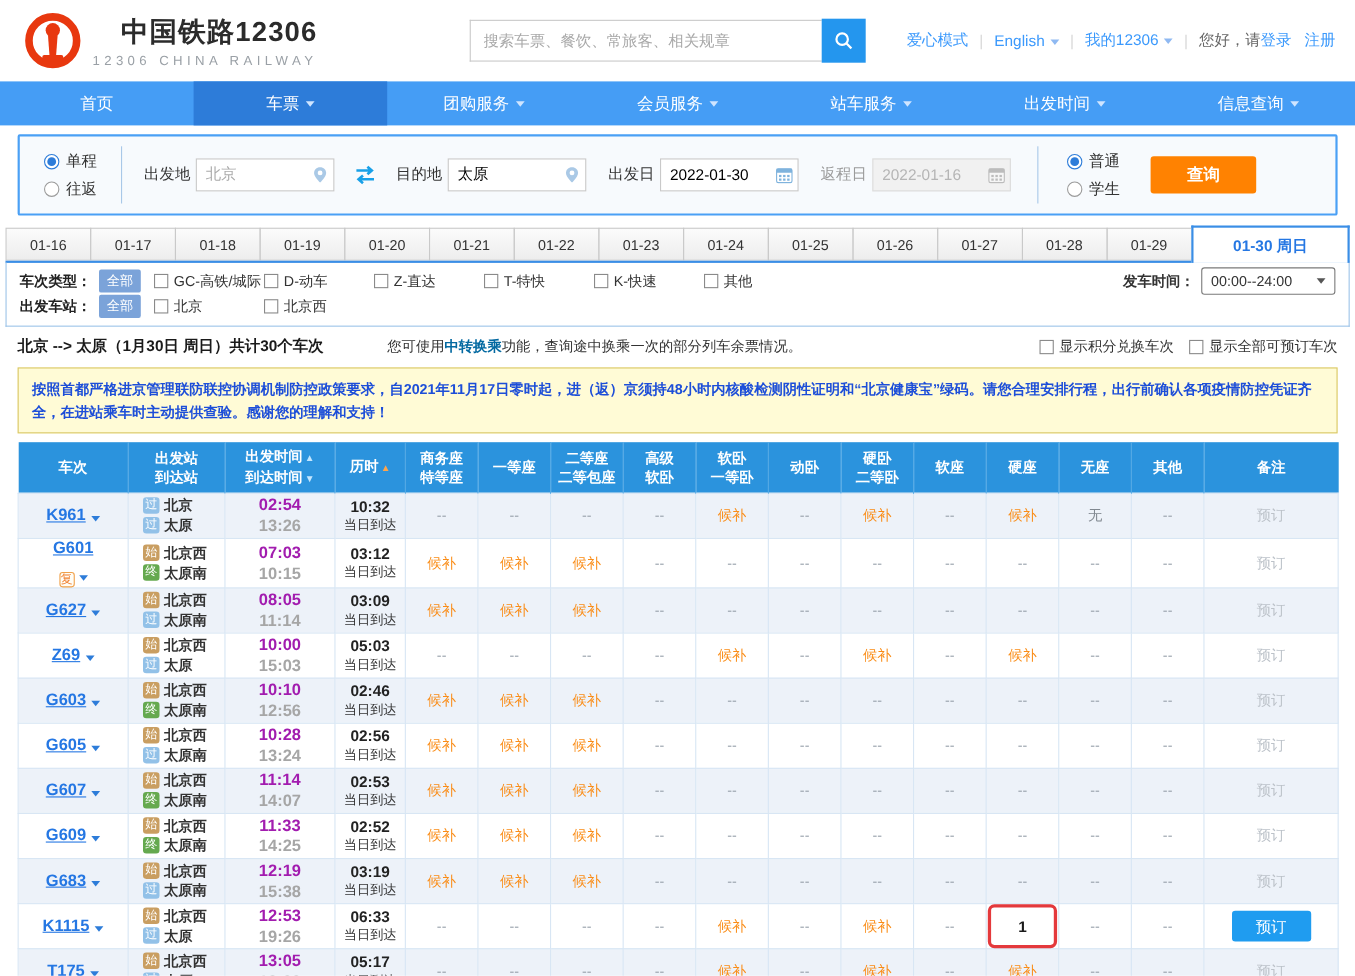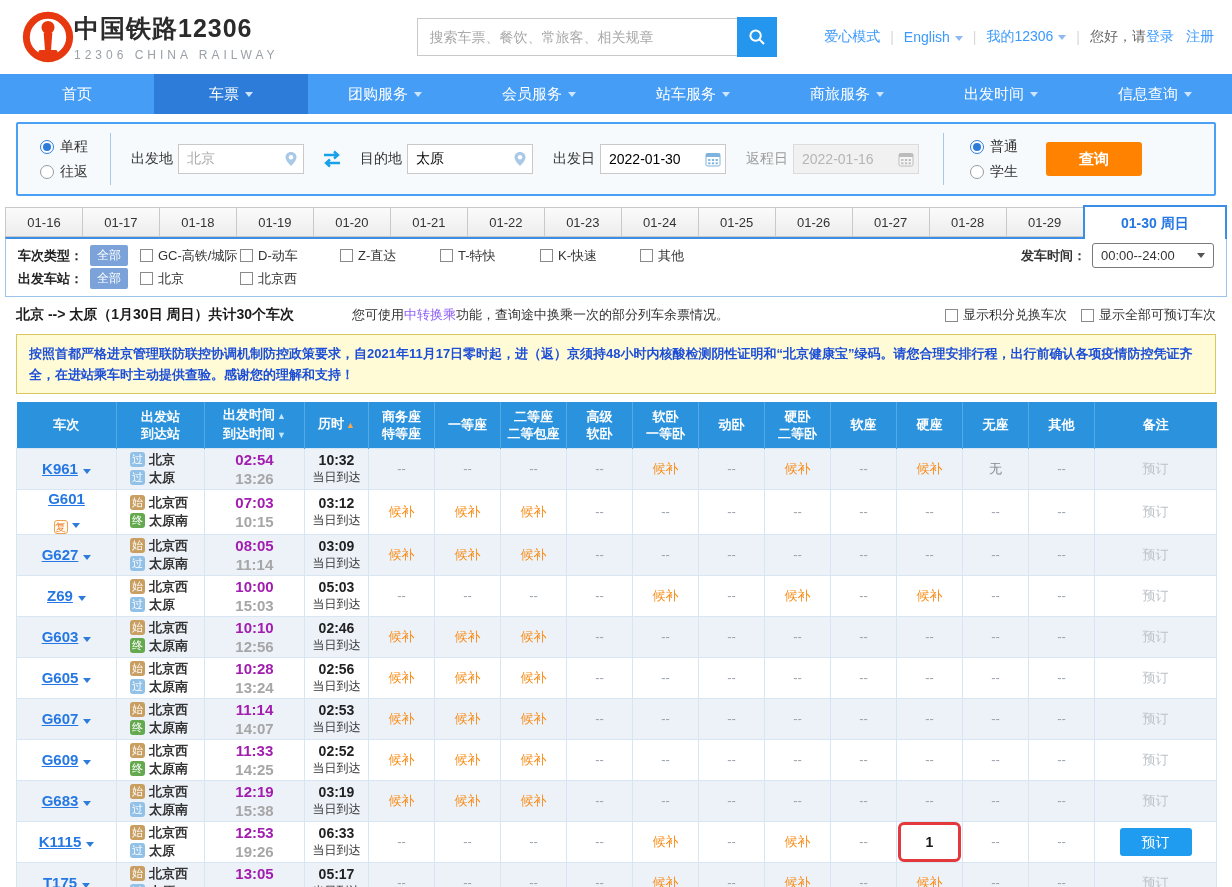--- a/index.html
+++ b/index.html
@@ -1,21 +1,21 @@
 <!DOCTYPE html>
 <html><head>
 <meta charset="utf-8">
 <style>
   * { box-sizing:border-box; margin:0; padding:0; }
   body { width:1232px; height:887px; overflow:hidden; background:#fff;
          font-family:"Liberation Sans","DejaVu Sans",sans-serif; color:#333; }
   
   .top-header { height:74px; display:flex; align-items:center; padding:0 18px 0 22px; }
   .logo-wrap { display:flex; align-items:center; }
-  .logo-text { margin-left:0; }
+  .logo-text { margin-left:10px;text-align:right; }
   .logo-title { font-size:25px; font-weight:bold; color:#2b2b2b; letter-spacing:1px; }
   .logo-sub { font-size:12px; color:#9aa0a6; letter-spacing:4px; margin-top:3px; }
   .search-wrap { margin-left:138px; display:flex; align-items:center; }
   .search-input { width:320px; height:38px; border:1px solid #c9c9c9; border-right:none;
                   padding:0 12px; font-size:14px; color:#333; outline:none; }
   .search-input::placeholder { color:#a9a9a9; }
   .search-btn { width:40px; height:40px; background:#2496ee; border:none; display:flex;
                 align-items:center; justify-content:center; cursor:pointer; }
   .top-links { margin-left:auto; display:flex; align-items:center; font-size:14px; white-space:nowrap; }
   .top-link { color:#3b99fc; cursor:pointer; }
@@ -74,21 +74,21 @@
   .depart-time { margin-left:auto; display:flex; align-items:center; }
   .dt-label { font-weight:bold; font-size:13px; margin-right:6px; }
   .dt-select { width:122px; height:25px; border:1px solid #7a7a7a; border-radius:3px; background:#fff;
                display:flex; align-items:center; justify-content:space-between; padding:0 8px;
                font-size:13px; cursor:pointer; }
   .dt-select .tri-down { border-top-color:#555; }
   
   .status-bar { margin:9px 16px 0; display:flex; align-items:center; font-size:13px; }
   .route { font-weight:bold; color:#1a1a1a; font-size:14px; }
   .tip { margin-left:58px; color:#333; }
-  .tip-hl { color:#8b5cf6; font-weight:normal; }
+  .tip-hl { color:#0369a1; font-weight:bold; }
   .status-cbs { margin-left:auto; display:flex; align-items:center; gap:14px; }
   .status-cb { display:flex; align-items:center; cursor:pointer; white-space:nowrap; }
   
   .notice { margin:10px 16px 0; background:#fffbd6; border:1px solid #d9c765; padding:8px 12px;
             color:#1d4ed8; font-size:13px; line-height:21px; font-weight:bold; }
   
   .train-table { margin:8px 16px 0; width:1200px; border-collapse:collapse; table-layout:fixed; }
   .train-table th { background:#2b93dd; color:#fff; font-size:13px; font-weight:bold; height:46px;
                     border-right:1px solid #55aae5; vertical-align:middle; line-height:17px; }
   .train-table th:last-child { border-right:none; }
@@ -179,24 +179,20 @@
     </div>
     <div class="nav-item">
       <span>会员服务</span>
       <span class="tri-down nav-caret"></span>
     </div>
     <div class="nav-item">
       <span>站车服务</span>
       <span class="tri-down nav-caret"></span>
     </div>
     <div class="nav-item">
-      <span>商旅服务</span>
-      <span class="tri-down nav-caret"></span>
-    </div>
-    <div class="nav-item">
       <span>出发时间</span>
       <span class="tri-down nav-caret"></span>
     </div>
     <div class="nav-item">
       <span>信息查询</span>
       <span class="tri-down nav-caret"></span>
     </div>
   </div>
 
 <div class="query-box">

